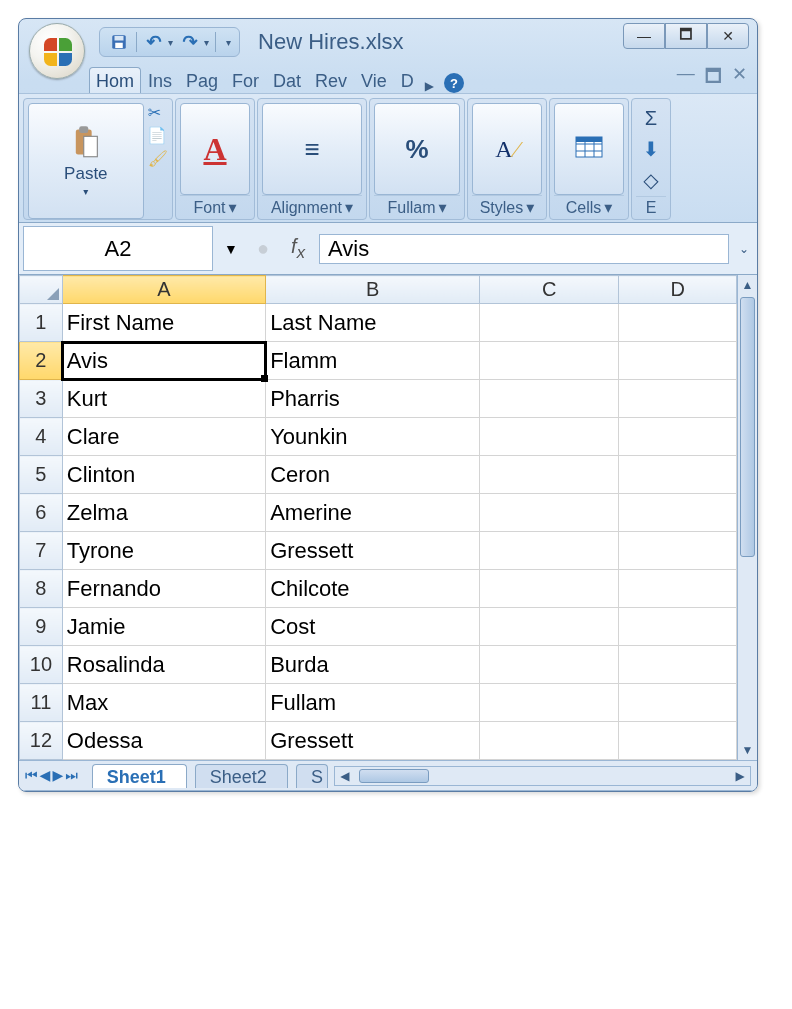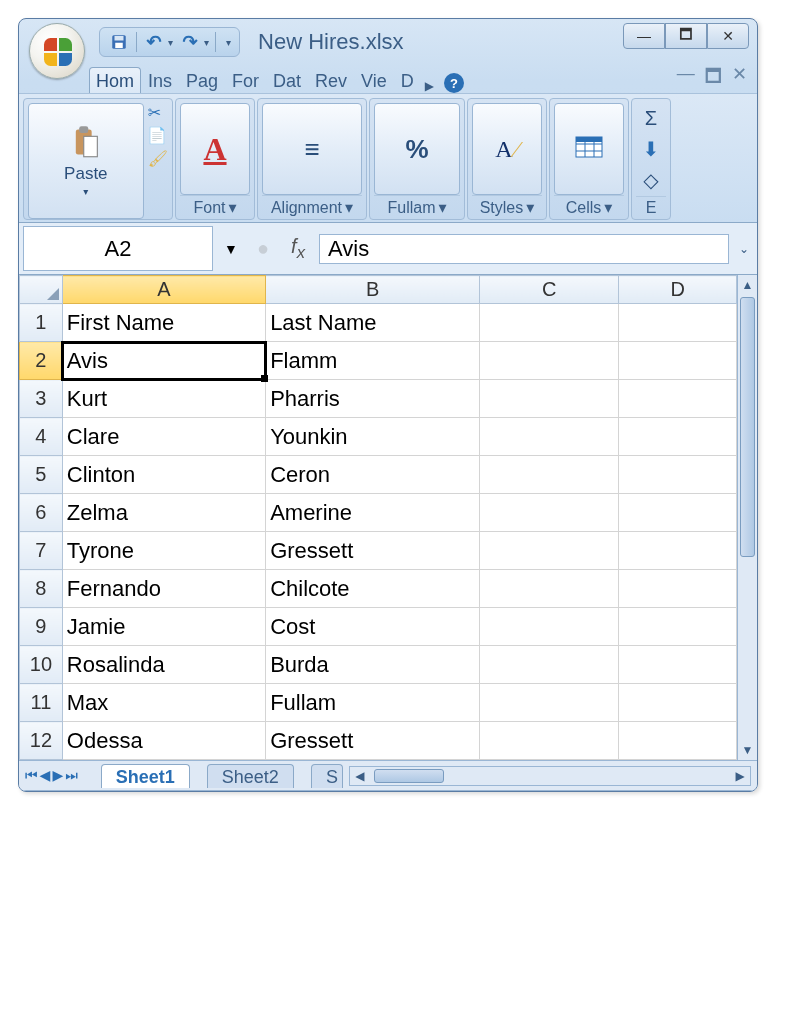--- a/index.html
+++ b/index.html
@@ -241,24 +241,24 @@
   .vscroll .thumb{position:absolute;top:22px;left:2px;right:2px;height:260px;background:linear-gradient(to right,#d0def0,#aec8e4);border:1px solid #7a9cc0;border-radius:3px;}
 
   
   .sheet-row {
     display:flex; align-items:center;
     background:#dfe9f5; height:30px;
     border-bottom:1px solid #9ab6d4;
   }
   .sheet-nav { display:flex; gap:2px; padding:0 6px; color:#2a6fb5; font-size:14px;}
   .stab {
-    padding:2px 14px 0 14px; font-size:18px;
+    padding:2px 20px 0 14px; font-size:18px;
     background:#d0def0; border:1px solid #8ba9c8; border-bottom:none;
     border-top-left-radius:4px; border-top-right-radius:4px;
-    color:#3b5e86; margin-left:17px;
+    color:#3b5e86; margin-left:8px;
   }
   .stab.active { background:#fff; color:#2a6fb5; font-weight:bold; }
   .hscroll {
     flex:1; height:20px; margin:4px 6px;
     background:#dfe9f5; border:1px solid #9ab6d4;
     display:flex; align-items:center;
   }
   .hscroll .arrow{width:20px;text-align:center;font-size:12px;color:#3b5e86;}
   .hscroll .thumb{width:70px;height:14px;margin-left:4px;background:linear-gradient(to bottom,#d0def0,#aec8e4);border:1px solid #7a9cc0;border-radius:3px;}
 

